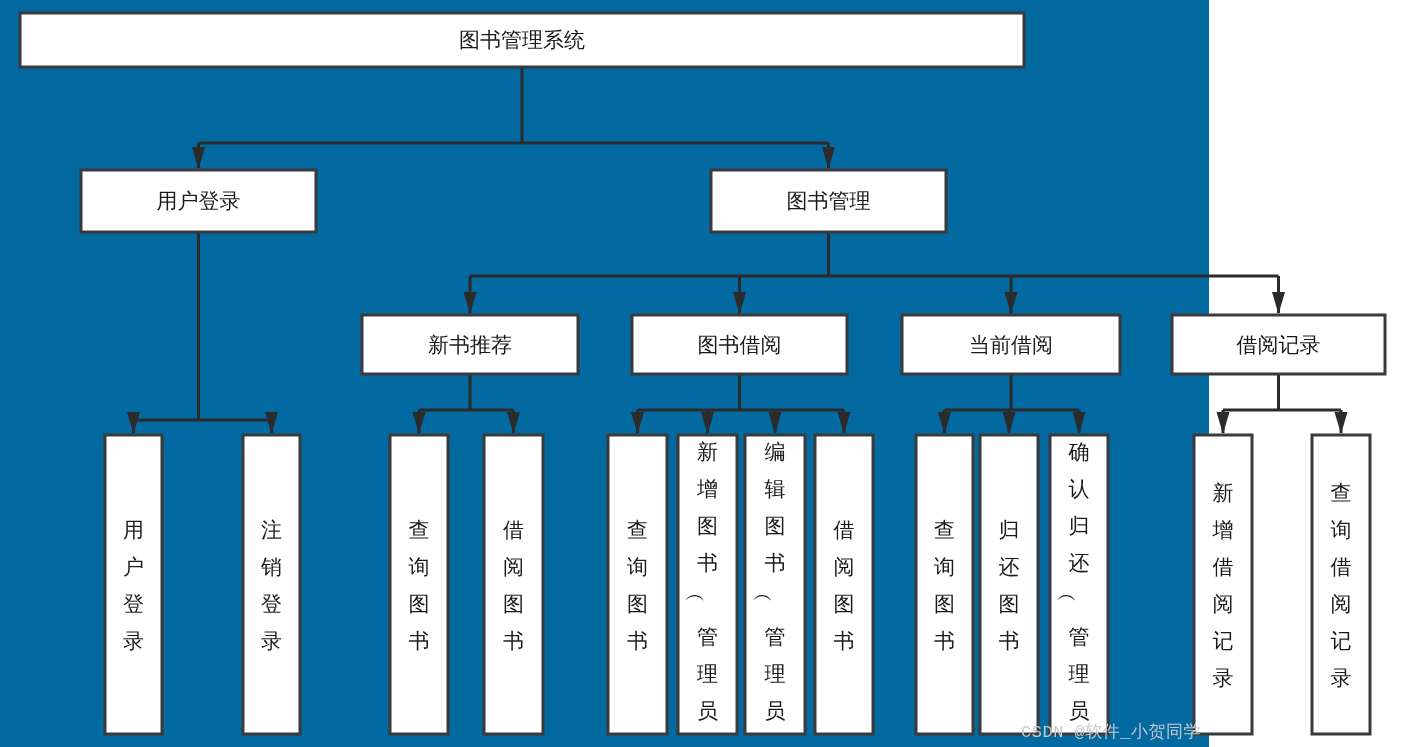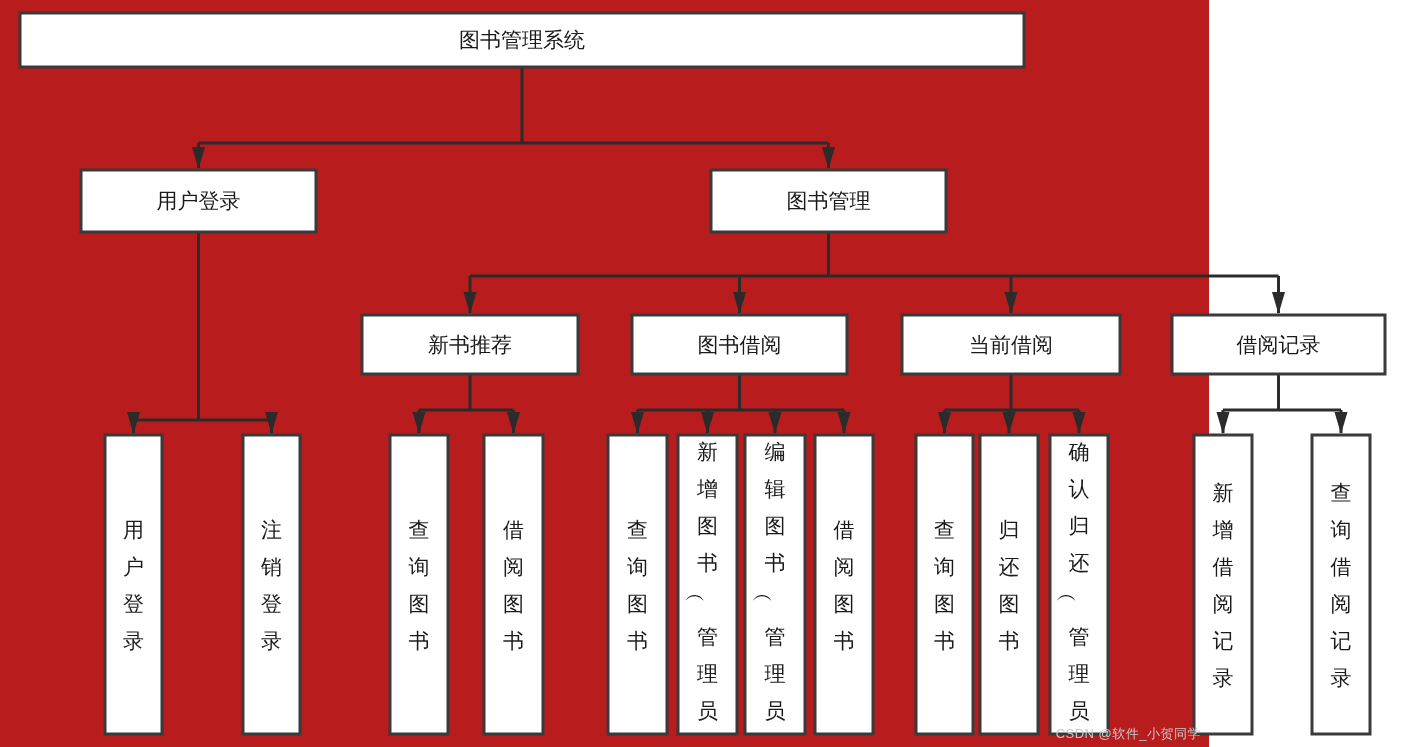--- a/index.html
+++ b/index.html
@@ -1,28 +1,28 @@
 <!DOCTYPE html>
 <html><head>
 <meta charset="utf-8">
 <style>
   html,body{margin:0;padding:0;background:#ffffff;}
   body{width:1405px;height:747px;position:relative;overflow:hidden;
        font-family:"DejaVu Sans","Liberation Sans",sans-serif;}
-  #stage{position:relative;width:1209px;height:747px;background:#b91c1c;}
+  #stage{position:relative;width:1209px;height:747px;background:#0369a1;}
   svg#diagram{position:absolute;left:0;top:0;width:1405px;height:747px;}
   .node-rect{fill:#ffffff;stroke:#3a3a3a;stroke-width:3;}
   .edge{stroke:#2b2b2b;stroke-width:3;fill:none;}
   .arrow-head{fill:#2b2b2b;stroke:none;}
   .node-label{font-family:"DejaVu Sans","Liberation Sans",sans-serif;
     font-size:21px;fill:#1a1a1a;text-anchor:middle;dominant-baseline:middle;}
   .leaf-label{font-family:"DejaVu Sans","Liberation Sans",sans-serif;
     font-size:21px;fill:#1a1a1a;text-anchor:middle;}
   .watermark{position:absolute;right:8px;bottom:4px;color:#c9c9c9;
-    font-size:13px;font-family:Liberation Sans, sans-serif;
+    font-size:17px;font-family:Liberation Mono, monospace;
     letter-spacing:.5px;white-space:nowrap;pointer-events:none;}
 </style>
 </head>
 <body>
 
 <div id="stage">
   <svg id="diagram" viewBox="0 0 1405 747">
     <g id="edges-layer">
         <path d="M 522 67 L 522 143" class="edge"></path>
         <path d="M 198.5 143 L 828.5 143" class="edge"></path>

